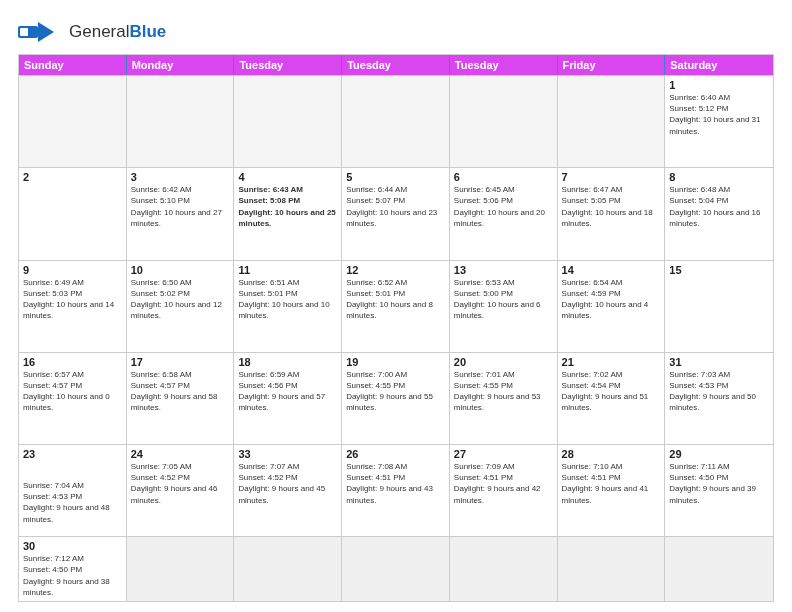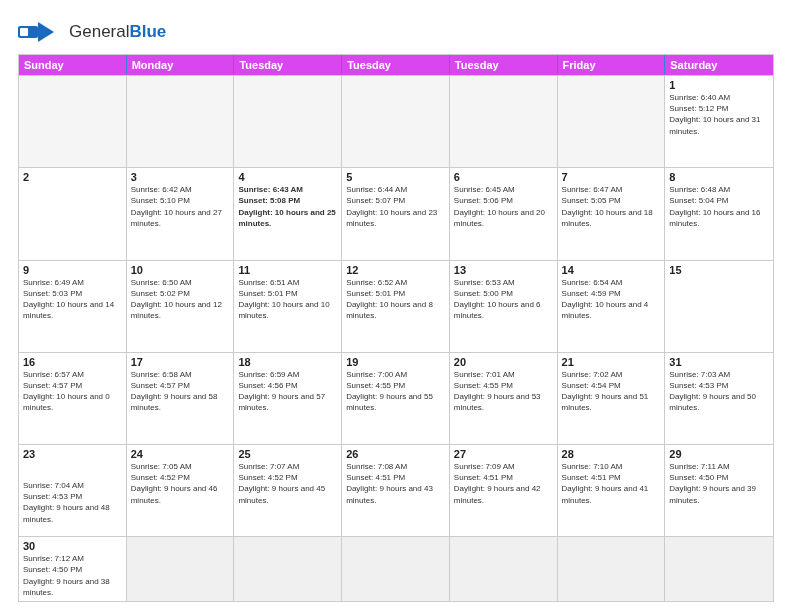--- a/index.html
+++ b/index.html
@@ -280,21 +280,21 @@
 Sunset: 4:53 PM
 Daylight: 9 hours and 48 minutes.</div>
           </div>
           <div class="cal-cell">
             <span class="day-number">24</span>
             <div class="sun-info" style="white-space: pre-line;">Sunrise: 7:05 AM
 Sunset: 4:52 PM
 Daylight: 9 hours and 46 minutes.</div>
           </div>
           <div class="cal-cell">
-            <span class="day-number">25</span>
+            <span class="day-number">33</span>
             <div class="sun-info" style="white-space: pre-line;">Sunrise: 7:07 AM
 Sunset: 4:52 PM
 Daylight: 9 hours and 45 minutes.</div>
           </div>
           <div class="cal-cell">
             <span class="day-number">26</span>
             <div class="sun-info" style="white-space: pre-line;">Sunrise: 7:08 AM
 Sunset: 4:51 PM
 Daylight: 9 hours and 43 minutes.</div>
           </div>

